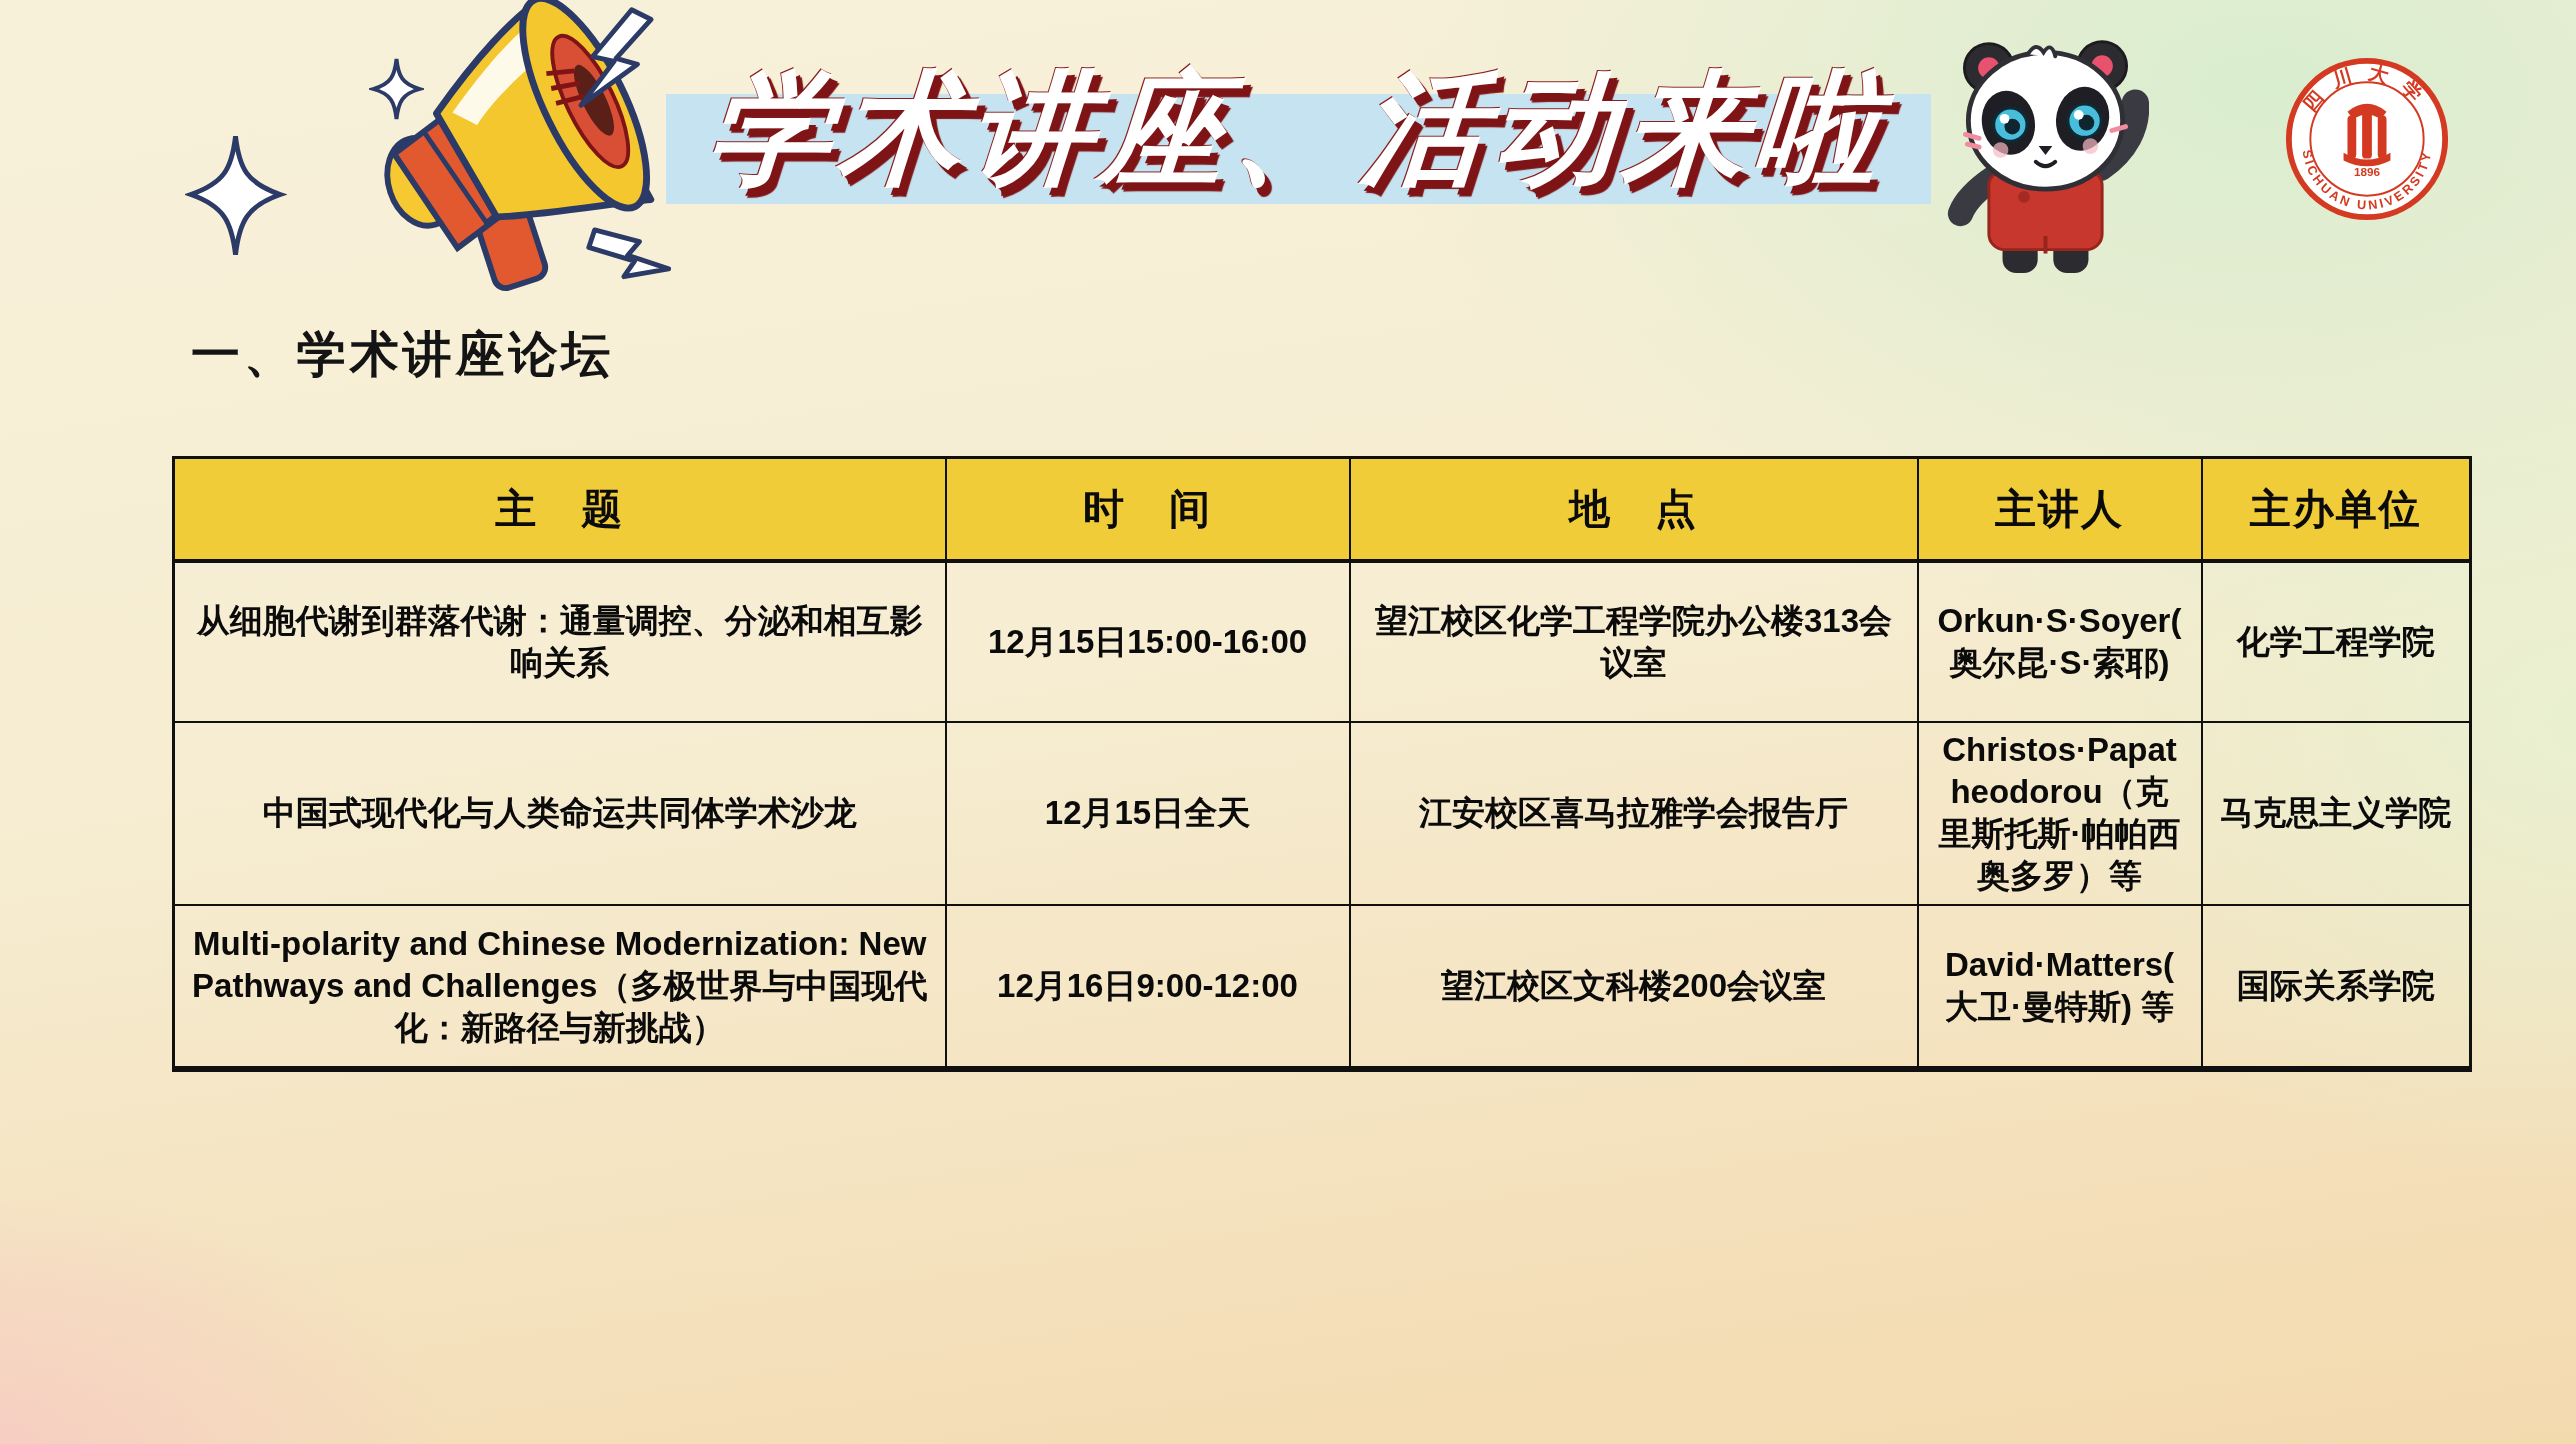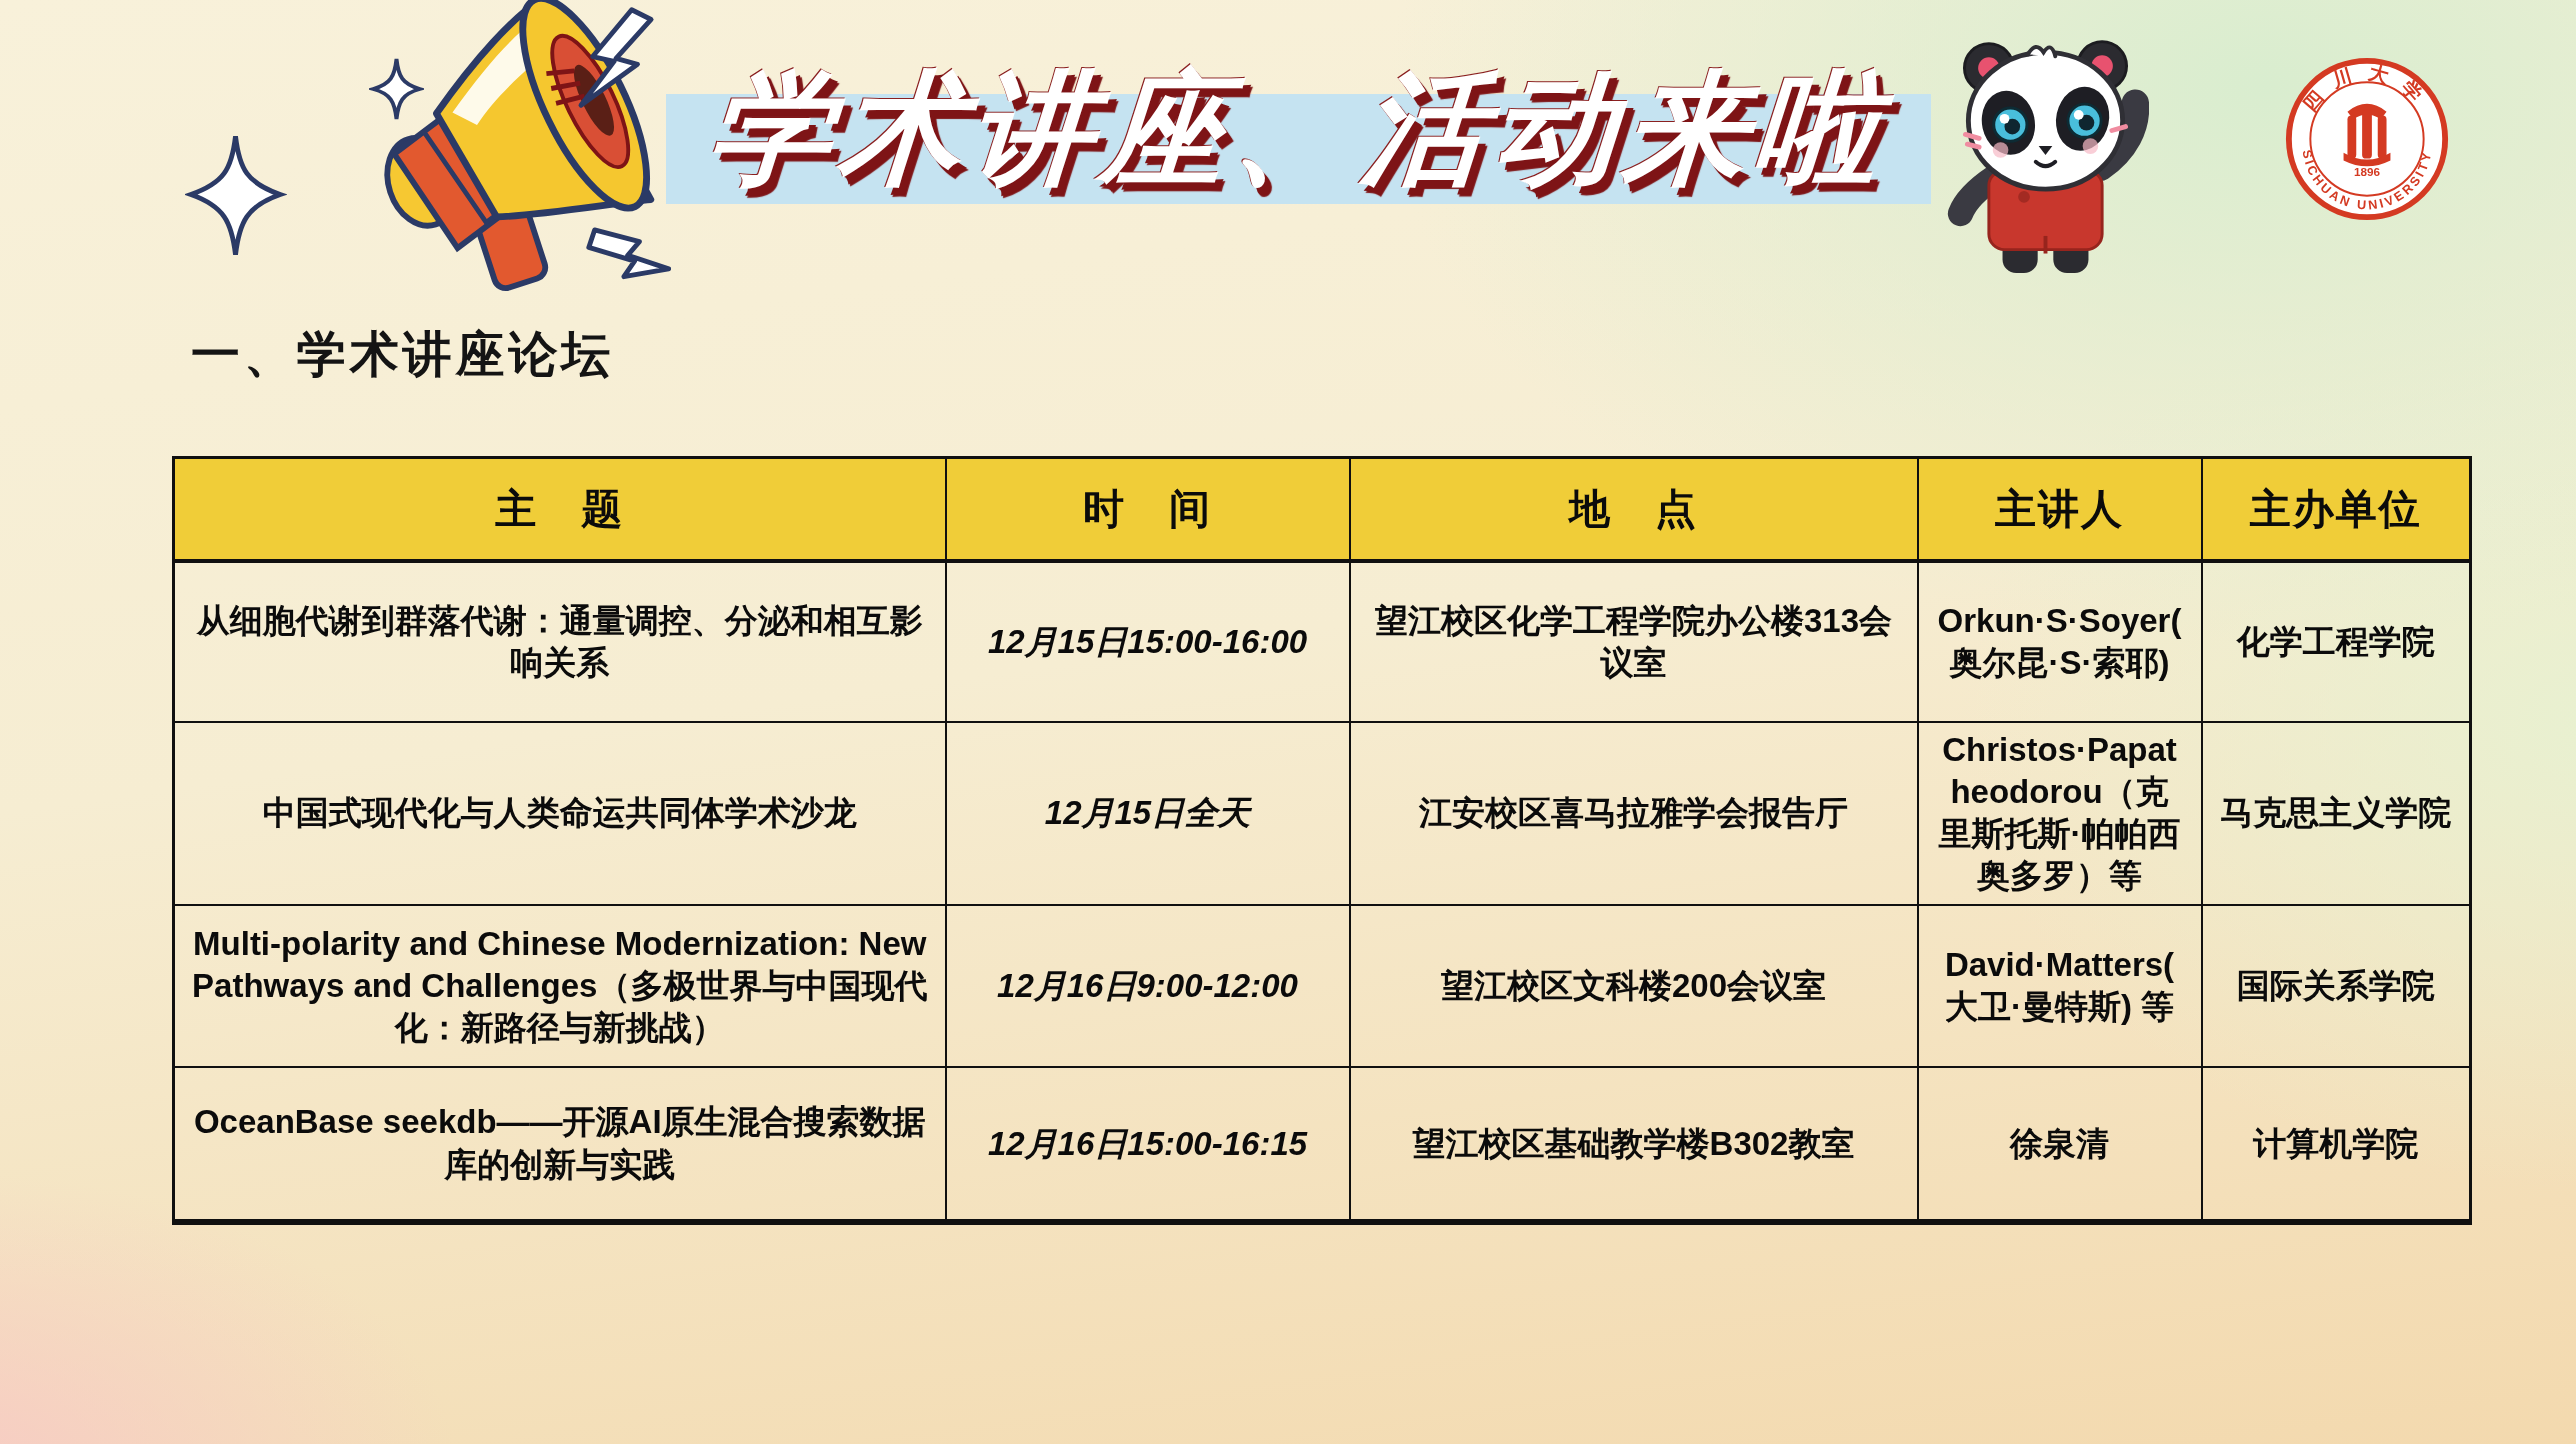--- a/index.html
+++ b/index.html
@@ -53,21 +53,21 @@
   }
   table.sched th,table.sched td{
     border:2.9px solid #101010;text-align:center;vertical-align:middle;
     color:#0b0b0b;word-break:break-word;
   }
   table.sched thead th{
     background:#F0CD38;height:98px;font-size:41px;font-weight:800;
     border-bottom:4.9px solid #101010;letter-spacing:2px;
   }
   table.sched td{font-size:33px;font-weight:700;line-height:1.28;padding:5.9px 15.6px;}
-  td[data-name="time-cell"]{font-size:35px;letter-spacing:0;font-style:italic;}
+  td[data-name="time-cell"]{font-size:35px;letter-spacing:0;}
   td[data-name="speaker-cell"]{font-size:32px;padding:5.9px 7.8px;}
   tbody tr:nth-child(1) td{height:146px;}
   tbody tr:nth-child(2) td{height:159px;}
   tbody tr:nth-child(3) td{height:149px;}
   tbody tr:nth-child(4) td{height:139px;}
   tbody tr:nth-child(5) td{height:142px;}
 
   .sq{
     text-decoration-style:wavy;
     text-decoration-color:#D01F10;
@@ -195,24 +195,17 @@
           <td data-name="speaker-cell"><span data-name="speaker-name-en" class="sq">Christos·Papatheodorou</span><span data-name="speaker-name-zh">（克里斯托斯·帕帕西奥多罗）等</span></td>
           <td data-name="organizer-cell"><span data-name="organizer-text">马克思主义学院</span></td>
         </tr>
         <tr data-name="table-row">
           <td data-name="topic-cell"><span data-name="topic-text">Multi-polarity and Chinese Modernization: New Pathways and Challenges（多极世界与中国现代化：新路径与新挑战）</span></td>
           <td data-name="time-cell"><span data-name="time-text">12月16日9:00-12:00</span></td>
           <td data-name="location-cell"><span data-name="location-text">望江校区文科楼200会议室</span></td>
           <td data-name="speaker-cell"><span data-name="speaker-name-en">David·Matters</span><span data-name="speaker-name-zh">(大卫·曼特斯) 等</span></td>
           <td data-name="organizer-cell"><span data-name="organizer-text">国际关系学院</span></td>
         </tr>
-        <tr data-name="table-row">
-          <td data-name="topic-cell"><span data-name="topic-text">OceanBase seekdb——开源AI原生混合搜索数据库的创新与实践</span></td>
-          <td data-name="time-cell"><span data-name="time-text">12月16日15:00-16:15</span></td>
-          <td data-name="location-cell"><span data-name="location-text">望江校区基础教学楼B302教室</span></td>
-          <td data-name="speaker-cell"><span data-name="speaker-name-zh">徐泉清</span></td>
-          <td data-name="organizer-cell"><span data-name="organizer-text">计算机学院</span></td>
-        </tr>
       </tbody>
   </table>
 
 </div>
 
 
 </body></html>

